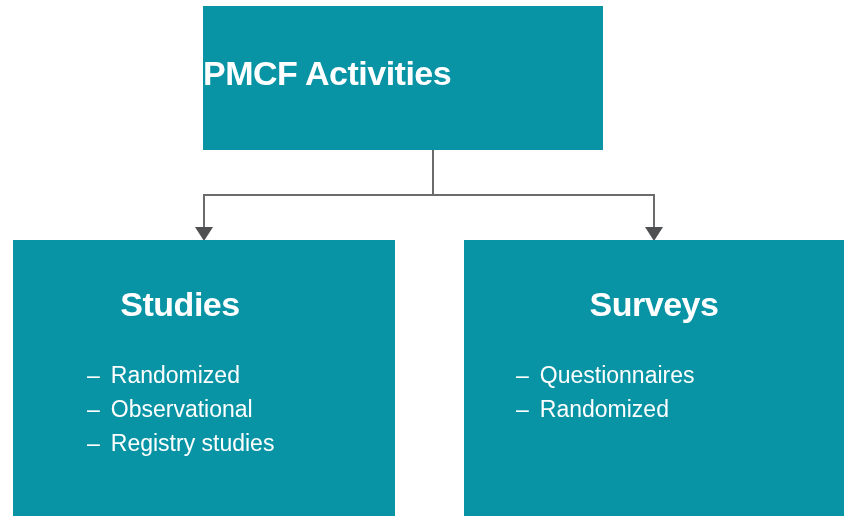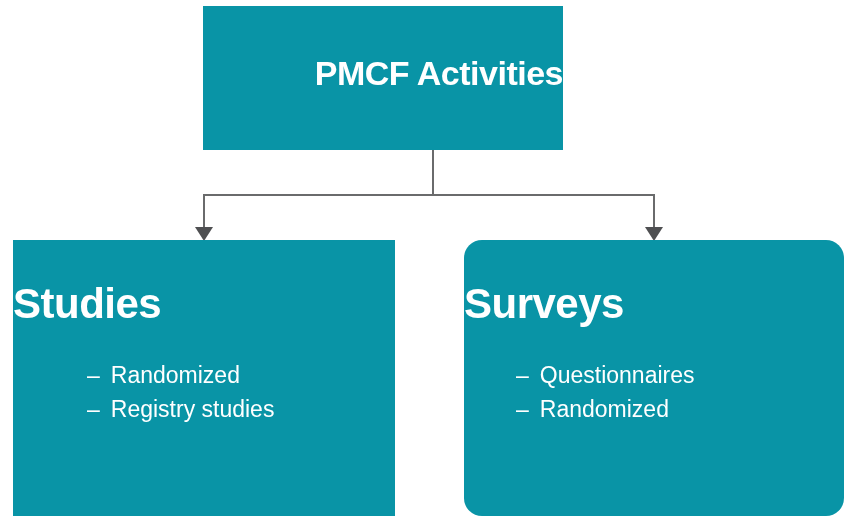--- a/index.html
+++ b/index.html
@@ -17,47 +17,47 @@
   }
   .box {
     position: absolute;
     background: #0994A6;
     color: #FFFFFF;
     box-sizing: border-box;
   }
   .box-root {
     left: 203px;
     top: 6px;
-    width: 360px;
+    width: 400px;
     height: 144px;
     display: flex;
     align-items: center;
-    justify-content: flex-end;
+    justify-content: flex-start;
     padding-bottom: 10px;
   }
   .box-root .node-title {
     font-size: 34px;
     font-weight: bold;
     letter-spacing: -0.5px;
   }
   .box-child {
     top: 240px;
     width: 382px;
     height: 276px;
   }
   .box-left  { left: 13px; }
-  .box-right { left: 464px; width: 380px; border-radius: 18px; }
+  .box-right { left: 464px; width: 380px; }
   .child-title {
     margin: 0;
     padding-top: 44px;
-    font-size: 42px;
+    font-size: 34px;
     font-weight: bold;
     letter-spacing: -0.5px;
     line-height: 40px;
-    text-align: left;
+    text-align: center;
   }
   
   .box-left .child-title { margin-right: 48px; }
   .node-list {
     list-style: none;
     margin: 34px 0 0 0;
     padding: 0 10px 0 74px;
     font-size: 23px;
     font-weight: normal;
     line-height: 34px;
@@ -103,20 +103,23 @@
   <div class="arrowhead arrow-left"></div>
   <div class="arrowhead arrow-right"></div>
 
   <div class="box box-child box-left">
     <h2 class="child-title">Studies</h2>
     <ul class="node-list">
       <li>
         <span class="dash">–</span><span>Randomized</span>
       </li>
       <li>
+        <span class="dash">–</span><span>Observational</span>
+      </li>
+      <li>
         <span class="dash">–</span><span>Registry studies</span>
       </li>
     </ul>
   </div>
 
   <div class="box box-child box-right">
     <h2 class="child-title">Surveys</h2>
     <ul class="node-list">
       <li>
         <span class="dash">–</span><span>Questionnaires</span>

